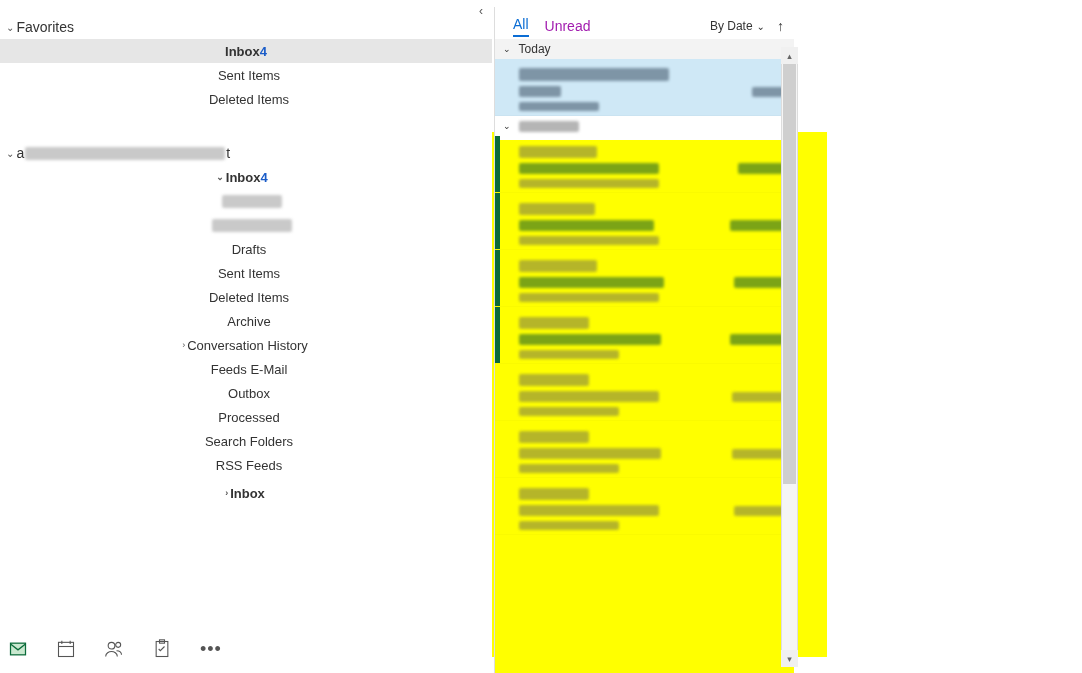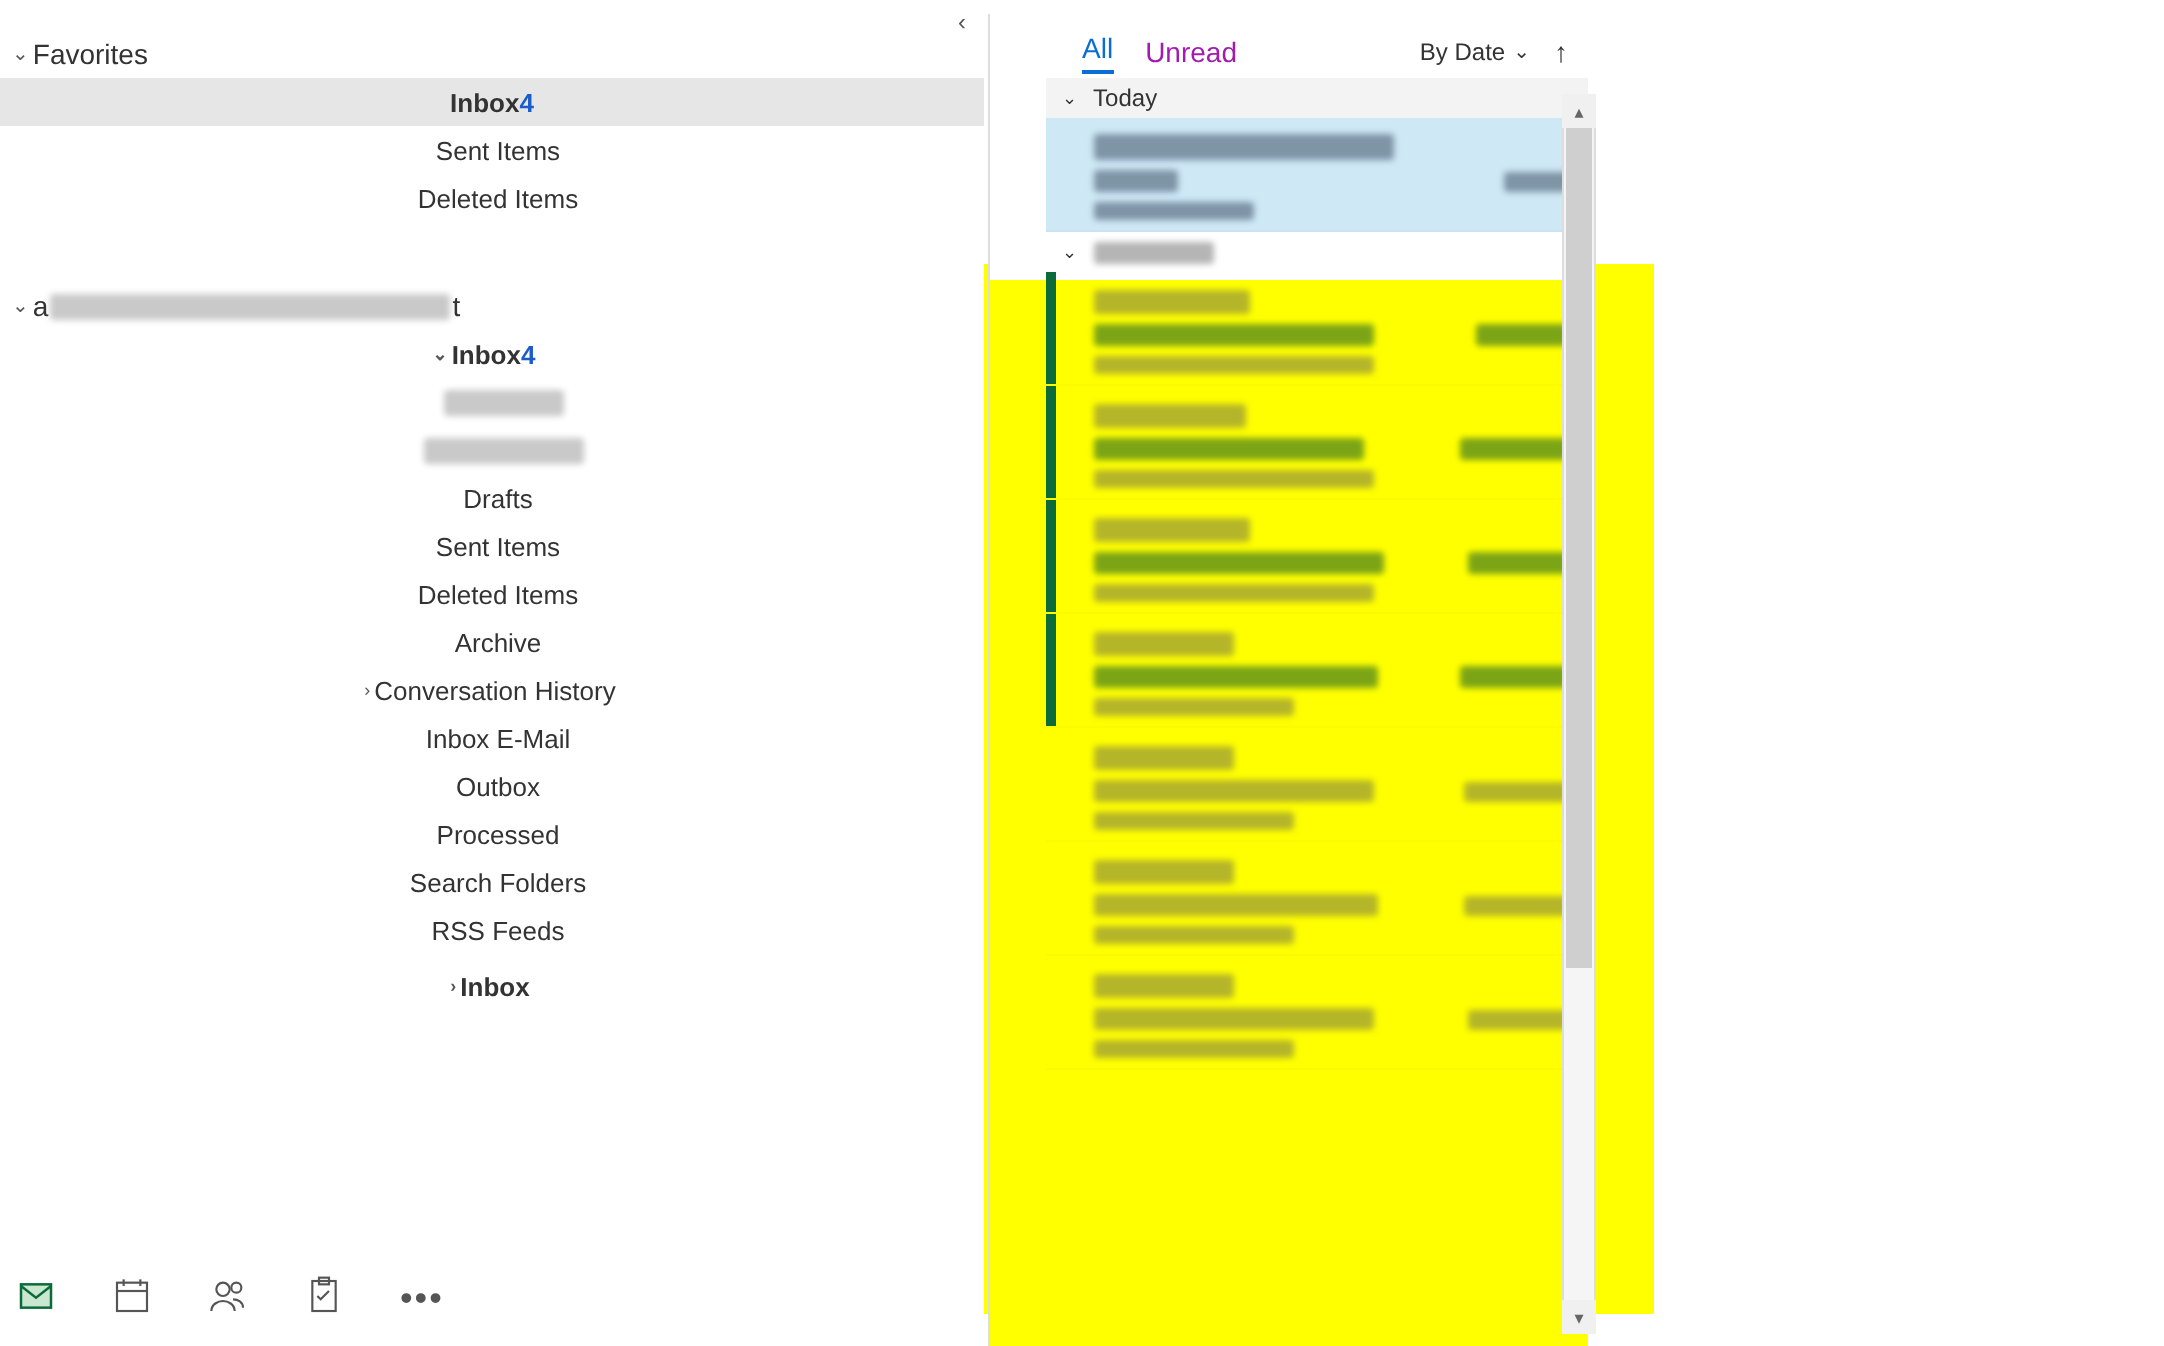--- a/index.html
+++ b/index.html
@@ -25,21 +25,21 @@
 
   .sub-indent { padding-left: 22px !important; }
   .caret-inline { font-size: 9px; color: #555; margin-right: 2px; }
 
   .nav-icons { position: absolute; left: 8px; bottom: 10px; display: flex; gap: 28px; align-items: center; z-index: 5; }
   .nav-icons svg, .dots { width: 20px; height: 20px; }
   .dots { font-size: 18px; color: #555; letter-spacing: 1px; line-height: 8px; padding-top: 4px; }
 
   
   .msg-pane { position: absolute; left: 494px; top: 7px; width: 300px; height: 666px; border-left: 1px solid #ddd; background: #fff; }
-  .msg-pane-inner { position: relative; z-index: 2; padding-left: 28px; }
+  .msg-pane-inner { position: relative; z-index: 2; }
 
   .filter-row { display: flex; align-items: center; height: 32px; padding: 6px 10px 0 18px; background: #fff; position: relative; }
   .filter-row .tab { font-size: 14px; margin-right: 16px; color: #a21caf; cursor: pointer; }
   .filter-row .tab.active { color: #0b6dd4; border-bottom: 2px solid #0b6dd4; padding-bottom: 3px; }
   .filter-row .spacer { flex: 1; }
   .filter-row .bydate { font-size: 12px; color: #333; cursor: pointer; display: flex; align-items: center; gap: 4px; }
   .filter-row .arrow-up { margin-left: 12px; font-size: 14px; color: #333; cursor: pointer; }
 
   .group-hdr { display: flex; align-items: center; background: #f3f3f3; height: 20px; padding: 0 8px; font-size: 12px; color: #333; }
   .group-hdr .caret-d { font-size: 9px; margin-right: 8px; }
@@ -128,21 +128,21 @@
     <div class="folder-row">
         <span>Archive</span>
       </div>
     <div class="folder-row" style="padding-left:8px">
       <span style="display:flex;align-items:center">
           <span class="caret-inline">›</span>
       <span>Conversation History</span>
         </span>
     </div>
     <div class="folder-row">
-        <span>Inbox E-Mail</span>
+        <span>Feeds E-Mail</span>
       </div>
     <div class="folder-row">
         <span>Outbox</span>
       </div>
     <div class="folder-row">
         <span>Processed</span>
       </div>
     <div class="folder-row">
         <span>Search Folders</span>
       </div>

